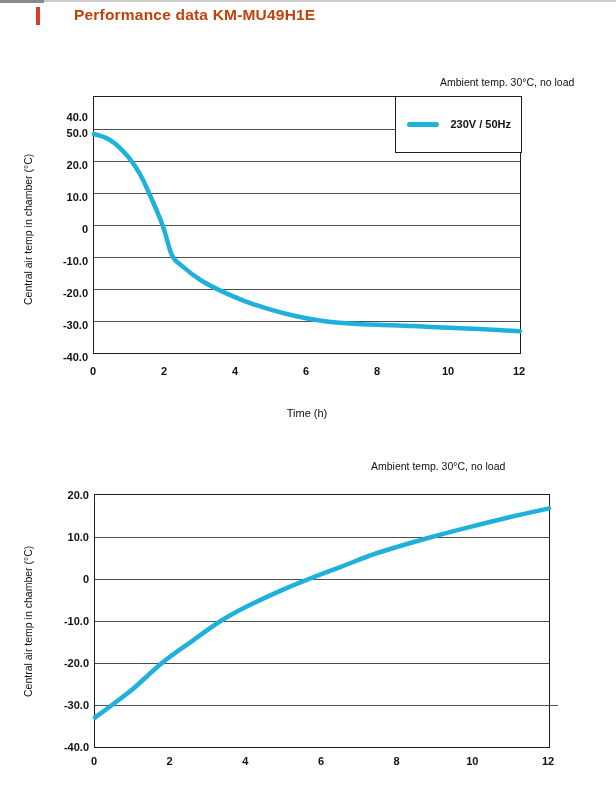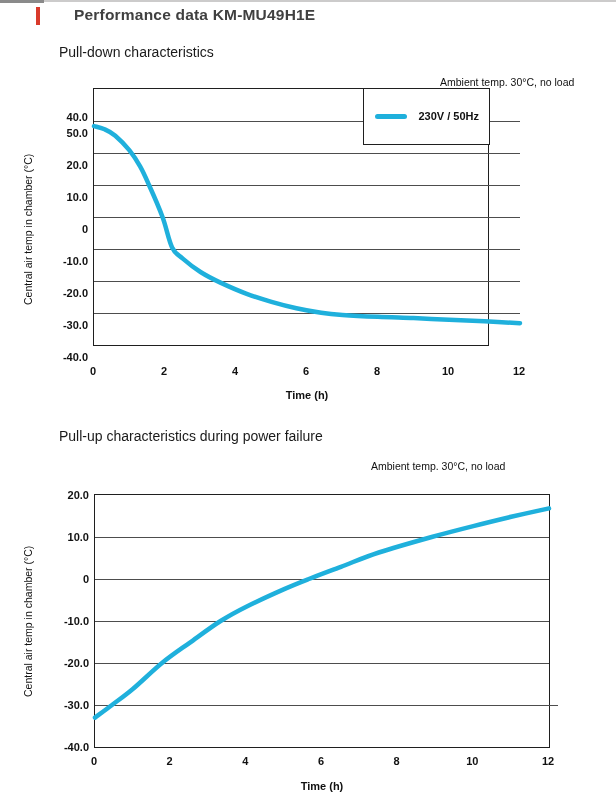--- a/index.html
+++ b/index.html
@@ -11,74 +11,72 @@
   .topline-dark{position:absolute;top:0;left:0;width:44px;height:3px;background:#8a8a8a;}
   .accent{position:absolute;left:36px;top:7px;width:4px;height:18px;background:#d93a2b;}
   .doc-title{position:absolute;left:74px;top:6px;margin:0;font-size:15.5px;font-weight:bold;color:#7a939e;letter-spacing:0.2px;}
   .h{position:absolute;margin:0;font-size:14px;font-weight:normal;color:#1a1a1a;}
   .h.pd{left:59px;top:44px;}
   .h.pu{left:59px;top:428px;}
   .ann{position:absolute;font-size:10.5px;font-weight:normal;color:#111;white-space:nowrap;}
   .ann1{left:440px;top:76px;}
   .ann2{left:371px;top:460px;}
   .plot{position:absolute;border:1.5px solid #1f1f1f;background:#fff;box-sizing:border-box;}
-  .plot1{left:93px;top:88px;width:396px;height:258px;}
+  .plot1{left:93px;top:96px;width:428px;height:258px;}
   .plot2{left:94px;top:494px;width:456px;height:254px;}
   .gridline{position:absolute;left:0;height:1px;background:#4d4d4d;}
   .curve-svg{position:absolute;left:0;top:0;overflow:visible;}
   .ytick{position:absolute;width:52px;text-align:right;font-size:11px;font-weight:bold;line-height:12px;}
   .xtick{position:absolute;width:40px;text-align:center;font-size:11px;font-weight:bold;line-height:12px;}
   .ytitle{
     position:absolute;width:16px;writing-mode:vertical-rl;transform:rotate(180deg);
     text-align:center;font-size:10.5px;color:#111;white-space:nowrap;
   }
   .yt1{left:22px;top:100px;height:258px;}
   .yt2{left:22px;top:494px;height:254px;}
-  .xtitle{position:absolute;text-align:center;font-size:11px;font-weight:bold;}
+  .xtitle{position:absolute;text-align:center;font-size:11px;font-weight:normal;margin-top:18px;}
   .xt1{left:93px;top:389px;width:428px;}
   .xt2{left:94px;top:780px;width:456px;}
   .legend{
     position:absolute;top:-1.5px;right:-1.5px;width:127px;height:57px;
     border:1.5px solid #1f1f1f;background:#fff;box-sizing:border-box;
     display:flex;align-items:center;z-index:5;
   }
   .swatch{width:32px;height:5px;border-radius:2.5px;background:#1fb0dc;margin-left:11px;flex:none;}
   .legend-label{margin-left:12px;font-size:11px;font-weight:bold;white-space:nowrap;}
 </style>
 </head>
 <body>
 
 <div class="page">
   <div class="topline"></div>
   <div class="topline-dark"></div>
   <div class="accent" style="background: rgb(217, 58, 43);"></div>
-  <h1 class="doc-title" style="color: #404040;">Performance data KM-MU49H1E</h1>
+  <h1 class="doc-title" style="color: #c2410c;">Performance data KM-MU49H1E</h1>
 
-  <h2 class="h pd">Pull-down characteristics</h2>
   <div class="ann ann1">Ambient temp. 30°C, no load</div>
   <div class="ytitle yt1">Central air temp in chamber (°C)</div>
   <div class="plot plot1">
     <div class="legend">
       <span class="swatch" style="background: rgb(31, 176, 220);"></span>
       <span class="legend-label">230V / 50Hz</span>
     </div>
   <div class="gridline" style="top: 31.5px; width: 426px;"></div>
       <div class="gridline" style="top: 63.5px; width: 426px;"></div>
       <div class="gridline" style="top: 95.5px; width: 426px;"></div>
       <div class="gridline" style="top: 127.5px; width: 426px;"></div>
       <div class="gridline" style="top: 159.5px; width: 426px;"></div>
       <div class="gridline" style="top: 191.5px; width: 426px;"></div>
       <div class="gridline" style="top: 223.5px; width: 426px;"></div>
       <svg width="426" height="256" class="curve-svg">
         <path d="M0.0 37.1 C1.8 37.7 7.1 38.7 10.6 40.3 C14.2 41.9 17.2 43.2 21.3 46.7 C25.4 50.2 31.4 56.3 35.5 61.4 C39.6 66.6 42.9 71.7 46.1 77.4 C49.4 83.2 51.3 87.6 55.0 96.0 C58.8 104.4 64.7 117.6 68.5 128.0 C72.4 138.4 74.7 151.5 78.1 158.4 C81.5 165.3 84.0 165.5 88.8 169.6 C93.5 173.7 100.2 179.0 106.5 183.0 C112.8 187.0 118.7 190.0 126.4 193.6 C134.1 197.2 144.1 201.6 152.7 204.8 C161.2 208.0 169.2 210.4 177.5 212.8 C185.8 215.2 194.1 217.4 202.4 219.2 C210.6 221.0 219.5 222.6 227.2 223.7 C234.9 224.8 239.0 225.2 248.5 225.9 C258.0 226.6 272.2 227.3 284.0 227.8 C295.8 228.4 307.7 228.6 319.5 229.1 C331.3 229.6 343.2 230.2 355.0 230.7 C366.8 231.3 378.7 231.7 390.5 232.3 C402.3 232.9 420.1 233.9 426.0 234.2" fill="none" stroke="#1fb0dc" stroke-width="4.5" stroke-linecap="round" stroke-linejoin="round"></path>
       </svg>
     </div>
   <div class="xtitle xt1">Time (h)</div>
 
-  <h2 class="h pu">Pull-up characteristics during power failure</h2>
   <div class="ann ann2">Ambient temp. 30°C, no load</div>
   <div class="ytitle yt2">Central air temp in chamber (°C)</div>
   <div class="plot plot2">
       <div class="gridline" style="top: 41.5px; width: 454px;"></div>
       <div class="gridline" style="top: 83.5px; width: 454px;"></div>
       <div class="gridline" style="top: 125.5px; width: 454px;"></div>
       <div class="gridline" style="top: 167.5px; width: 454px;"></div>
       <div class="gridline" style="top: 209.5px; width: 463px;"></div>
       <svg width="454" height="252" class="curve-svg">
         <path d="M0.0 222.6 C2.8 220.5 10.7 214.8 17.0 210.0 C23.3 205.2 29.5 201.0 37.8 194.0 C46.2 187.0 57.5 175.7 67.0 168.0 C76.4 160.3 84.8 154.8 94.6 147.8 C104.4 140.8 116.1 132.0 125.6 126.0 C135.1 120.0 140.7 117.0 151.3 111.7 C161.9 106.4 178.8 98.7 189.2 94.1 C199.6 89.5 204.3 87.7 213.8 84.0 C223.2 80.3 234.3 76.2 245.9 71.8 C257.6 67.4 268.6 62.5 283.8 57.5 C298.9 52.6 321.0 46.4 336.7 42.0 C352.5 37.6 365.1 34.4 378.3 31.1 C391.6 27.7 403.6 24.8 416.2 21.8 C428.8 18.9 447.7 14.8 454.0 13.4" fill="none" stroke="#1fb0dc" stroke-width="4.5" stroke-linecap="round" stroke-linejoin="round"></path>

